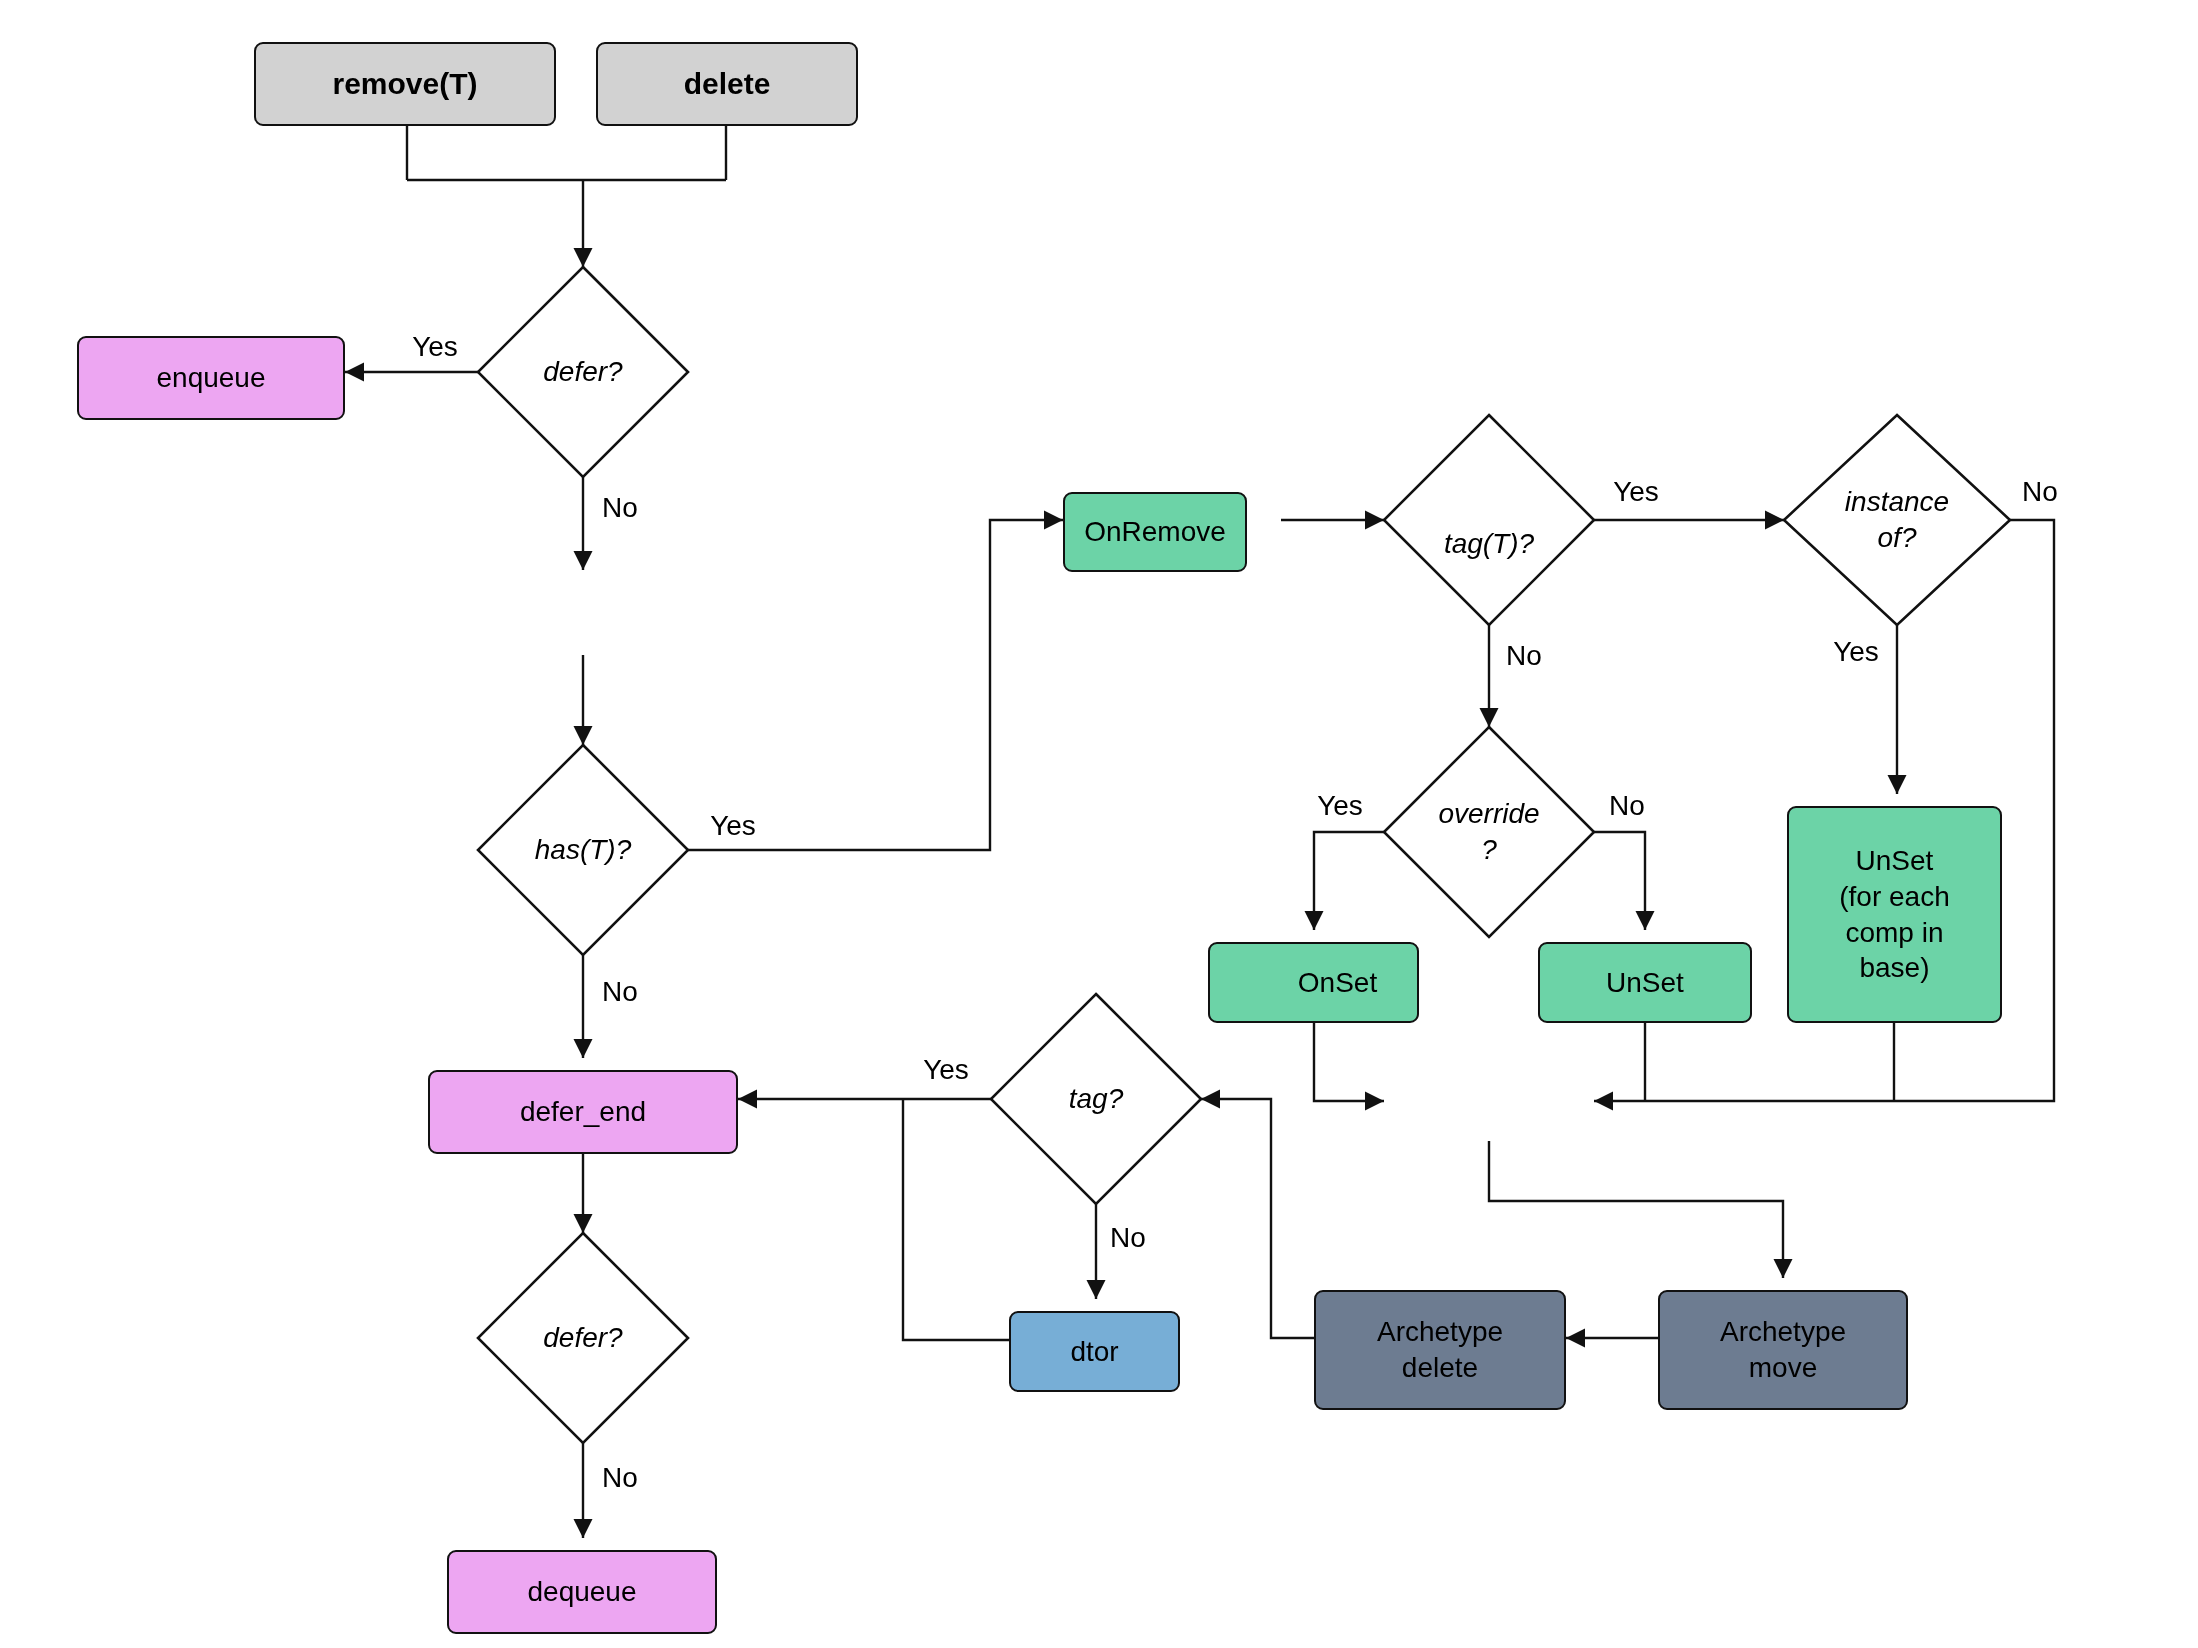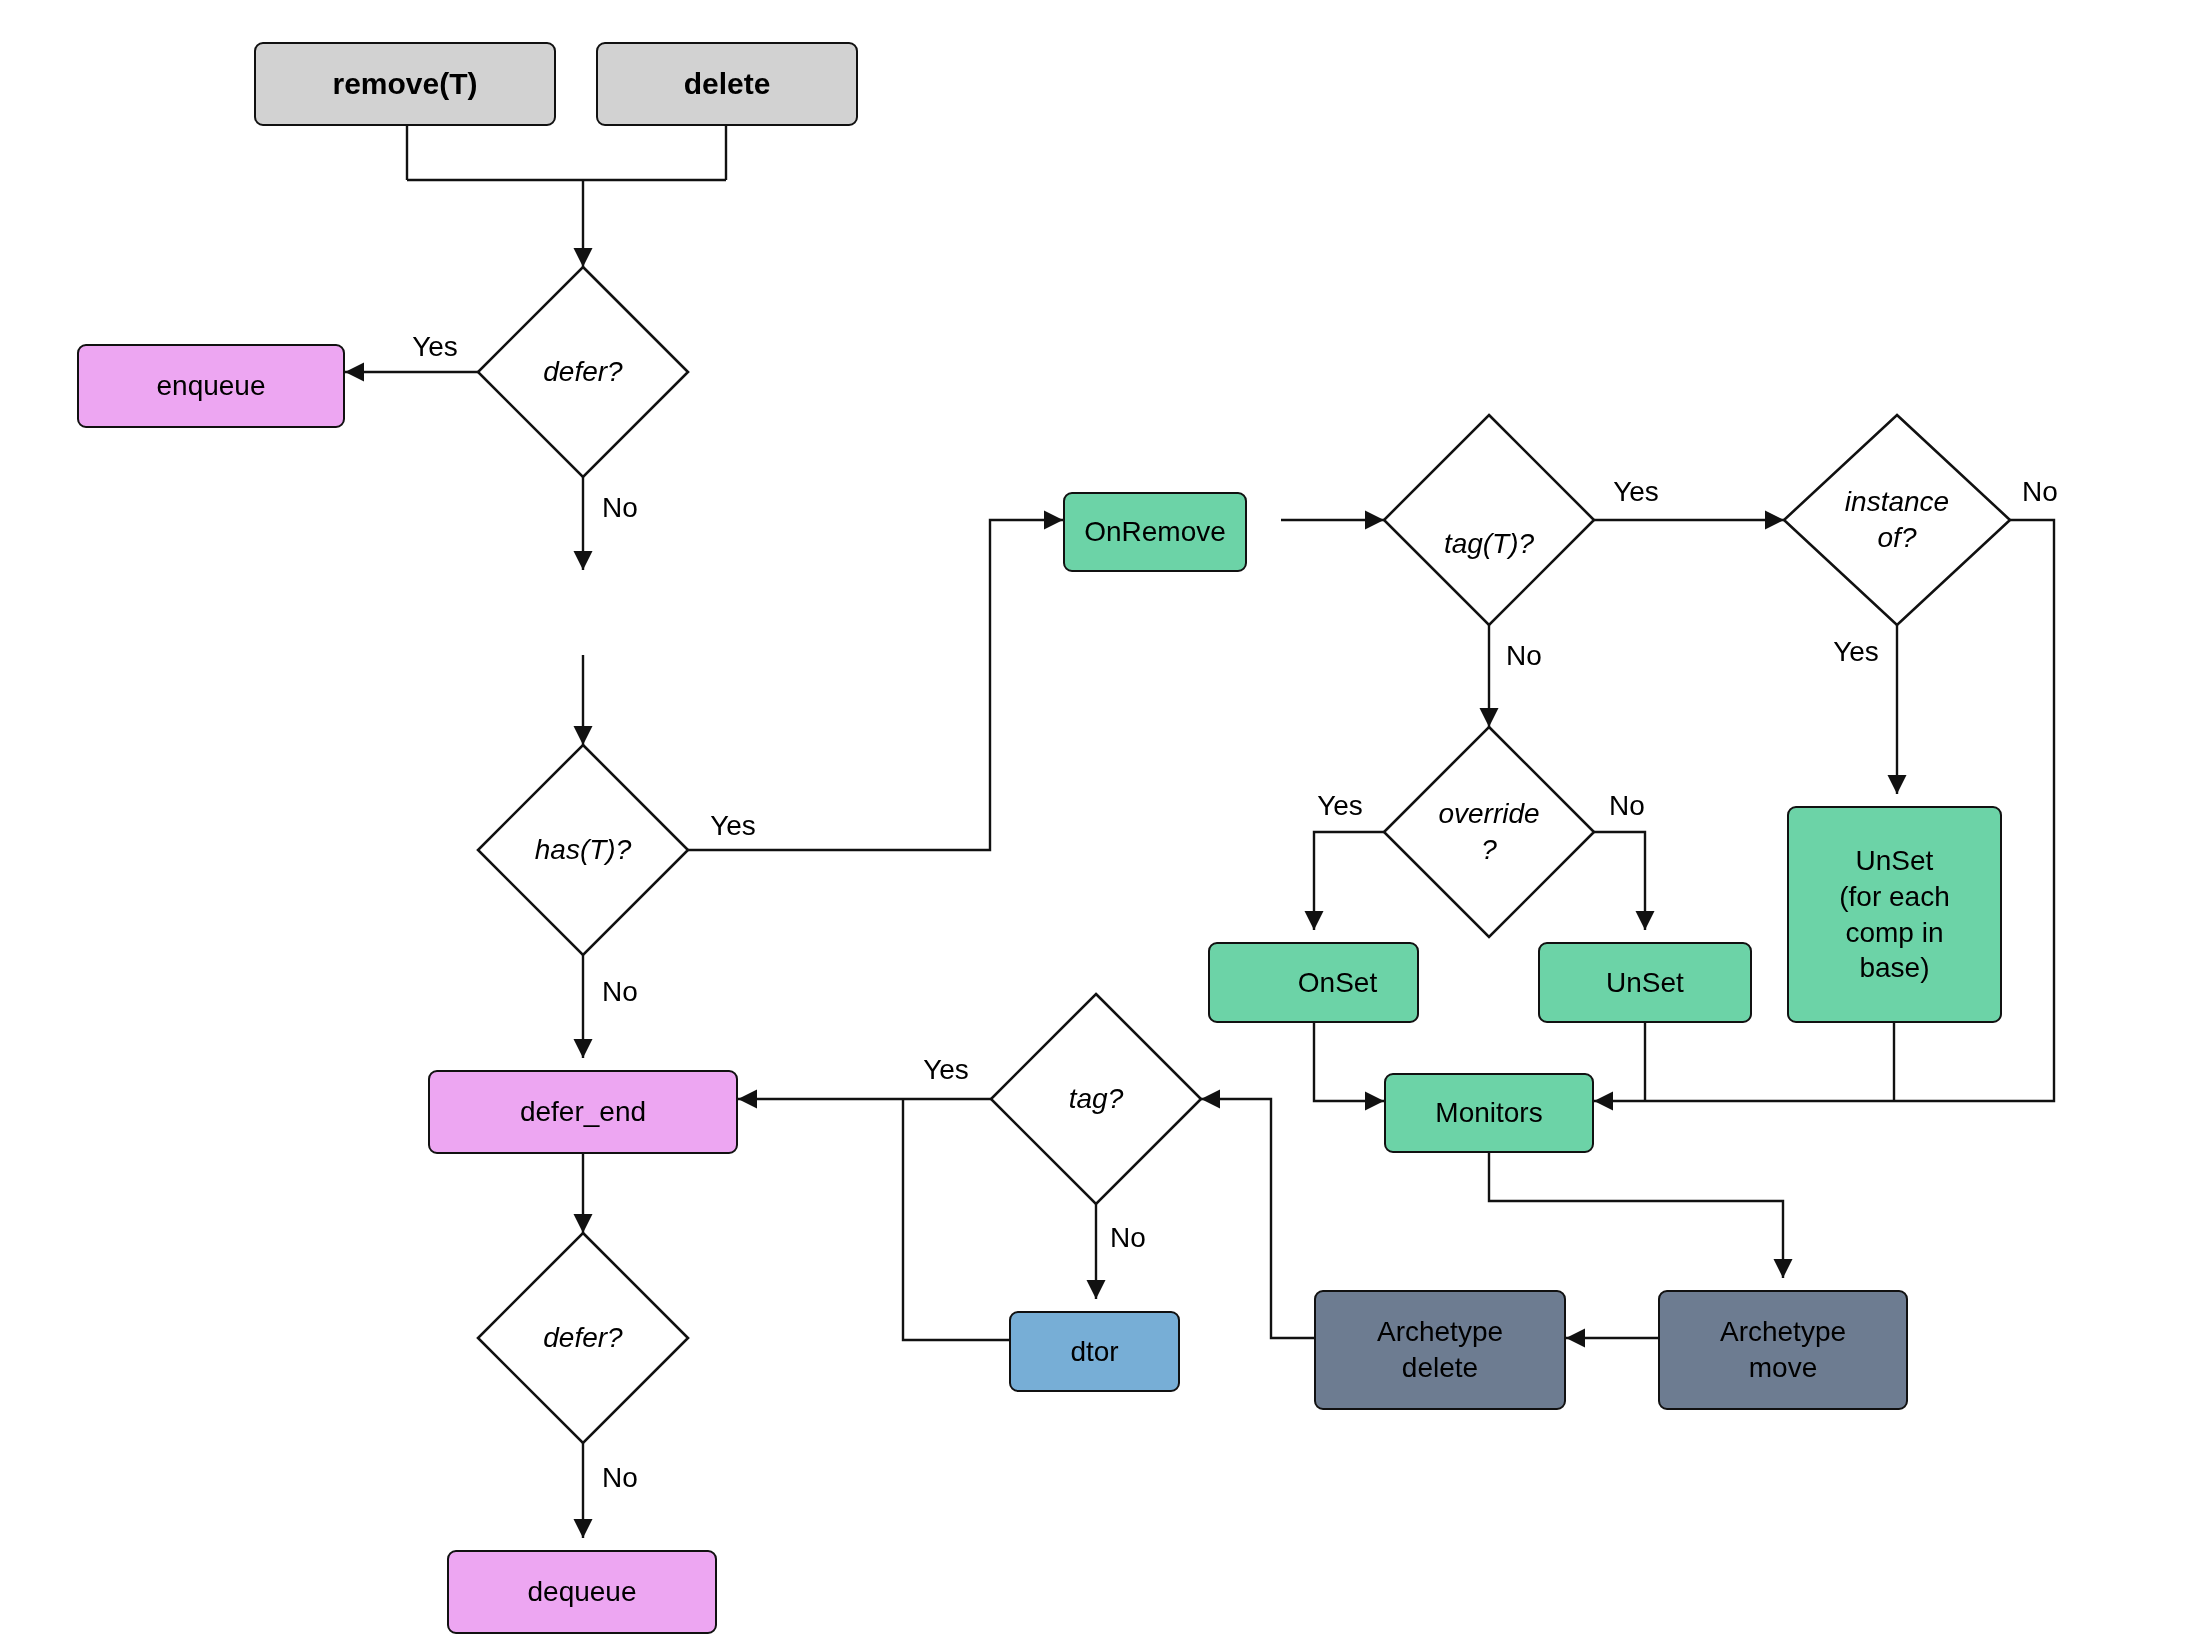--- a/index.html
+++ b/index.html
@@ -110,31 +110,30 @@
       <polygon class="diamond" points="583,1233 688,1338 583,1443 478,1338"></polygon>
       <polygon class="diamond" points="1489,415 1594,520 1489,625 1384,520"></polygon>
       <polygon class="diamond" points="1897,415 2010,520 1897,625 1784,520"></polygon>
       <polygon class="diamond" points="1489,727 1594,832 1489,937 1384,832"></polygon>
       <polygon class="diamond" points="1096,994 1201,1099 1096,1204 991,1099"></polygon>
     </g>
   </svg>
 
   <div class="node gray" style="left:254px;  top:30px;   width:302px; height:84px;">remove(T)</div>
   <div class="node gray" style="left:596px;  top:30px;   width:262px; height:84px;">delete</div>
-  <div class="node purple" style="left:77px;   top:332px;  width:268px; height:84px;">enqueue</div>
+  <div class="node purple" style="left:77px;   top:324px;  width:268px; height:84px;">enqueue</div>
   <div class="node purple" style="left:428px;  top:1058px; width:310px; height:84px;">defer_end</div>
   <div class="node purple" style="left:447px;  top:1538px; width:270px; height:84px;">dequeue</div>
   <div class="node green" style="left:1063px; top:480px;  width:184px; height:80px;">OnRemove</div>
   <div class="node green" style="left:1208px; top:930px;  width:211px; height:81px;padding-left:48px;">OnSet</div>
   <div class="node green" style="left:1538px; top:930px;  width:214px; height:81px;">UnSet</div>
   <div class="node green" style="left:1787px; top:794px;  width:215px; height:217px;">UnSet
 (for each
 comp in
 base)</div>
-  <div class="node green" style="left:1384px; top:1061px; width:210px; height:80px;">Monitors</div>
   <div class="node slate" style="left:1314px; top:1278px; width:252px; height:120px;">Archetype
 delete</div>
   <div class="node slate" style="left:1658px; top:1278px; width:250px; height:120px;">Archetype
 move</div>
   <div class="node blue" style="left:1009px; top:1299px; width:171px; height:81px;">dtor</div>
 
   <div class="dlabel" style="left:583px;  top:372px;">defer?</div>
   <div class="dlabel" style="left:583px;  top:850px;">has(T)?</div>
   <div class="dlabel" style="left:583px;  top:1338px;">defer?</div>
   <div class="dlabel" style="left:1489px; top:520px;margin-top:24px;">tag(T)?</div>

